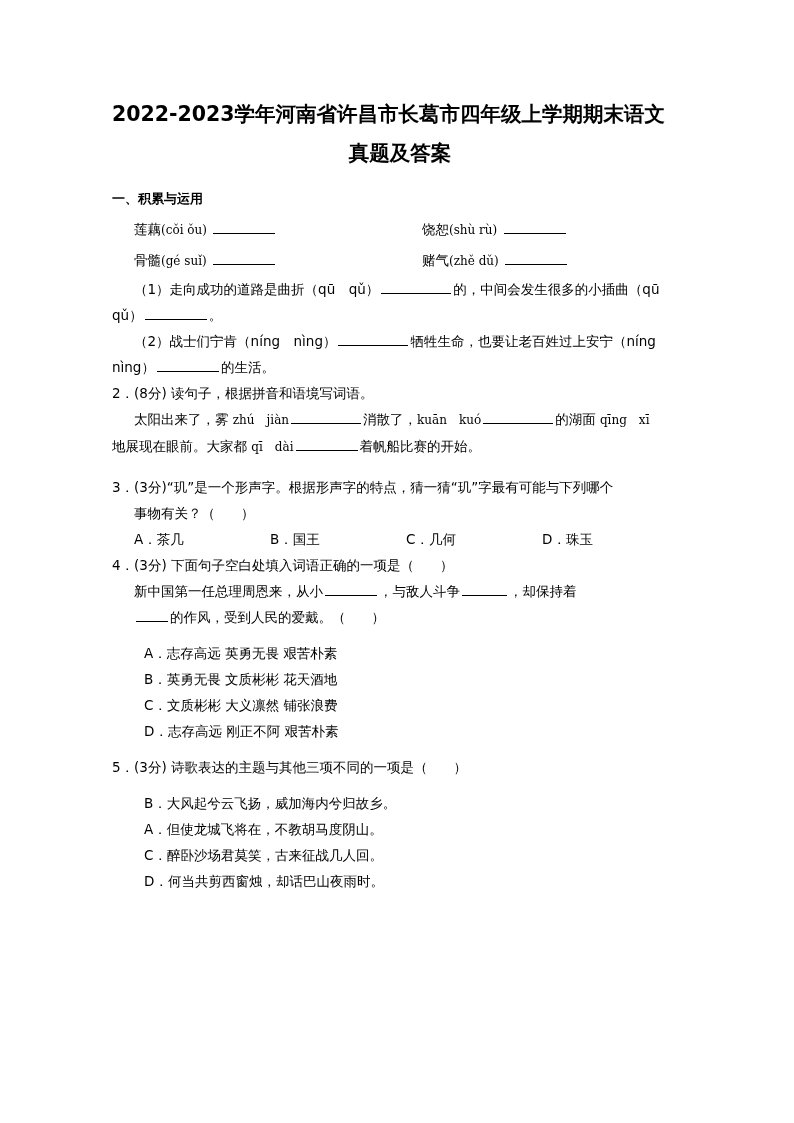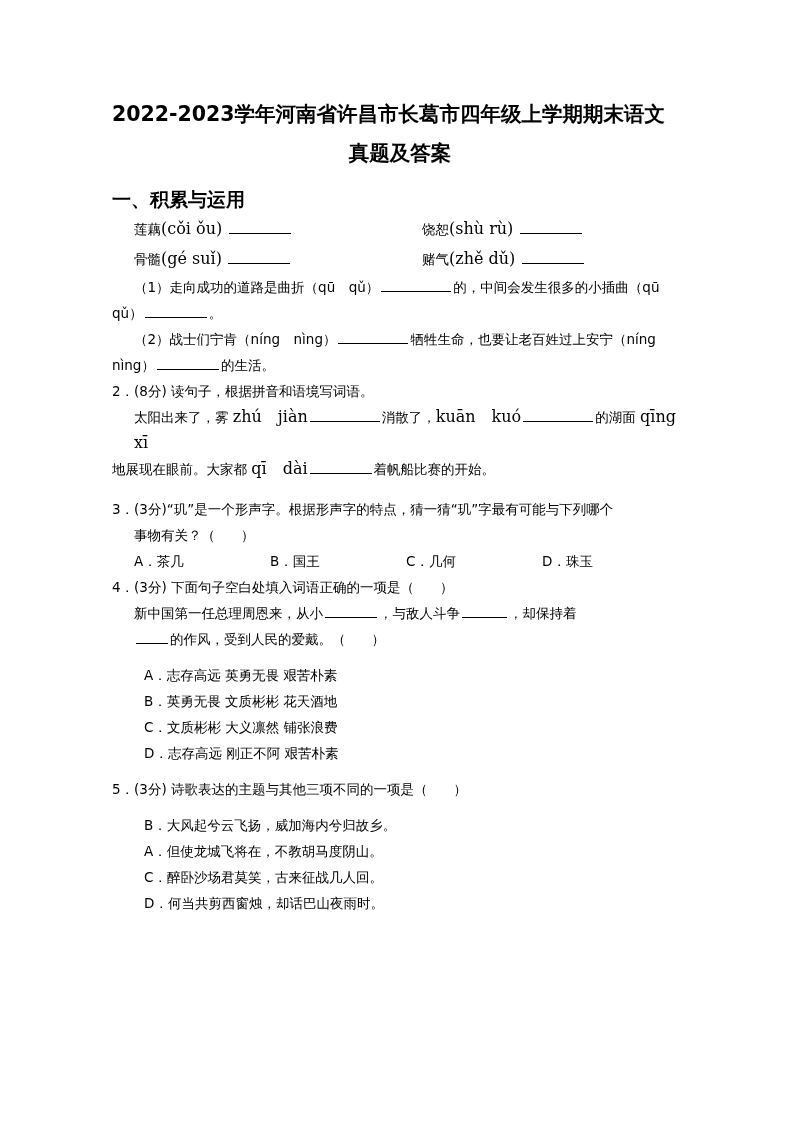--- a/index.html
+++ b/index.html
@@ -40,21 +40,21 @@
     margin: 0 0 6px 0;
   }
   .doc-title .t-line {
     display: block;
   }
   .doc-title .t-line-1 { text-align: left; }
   .doc-title .t-line-2 { text-align: center; }
 
   
   .section-heading {
-    font-size: 19px;
+    font-size: 13px;
     font-weight: bold;
     line-height: 26px;
     margin: 13px 0 2px 0;
   }
 
   
   .question {
     font-size: 13.5px;
     line-height: 26px;
     margin: 0;
@@ -103,21 +103,21 @@
     display: flex;
     line-height: 30px;
   }
   .pinyin-cell {
     flex: 0 0 auto;
     width: 288px;
     white-space: nowrap;
   }
   .py {
     font-family: "DejaVu Serif", "Liberation Serif", serif;
-    font-size: 16px;
+    font-size: 12px;
   }
   .han { font-size: 13.5px; }
 
   
   .blank {
     display: inline-block;
     border-bottom: 1px solid #000;
     vertical-align: baseline;
     height: 0.92em;
     margin: 0 2px;

